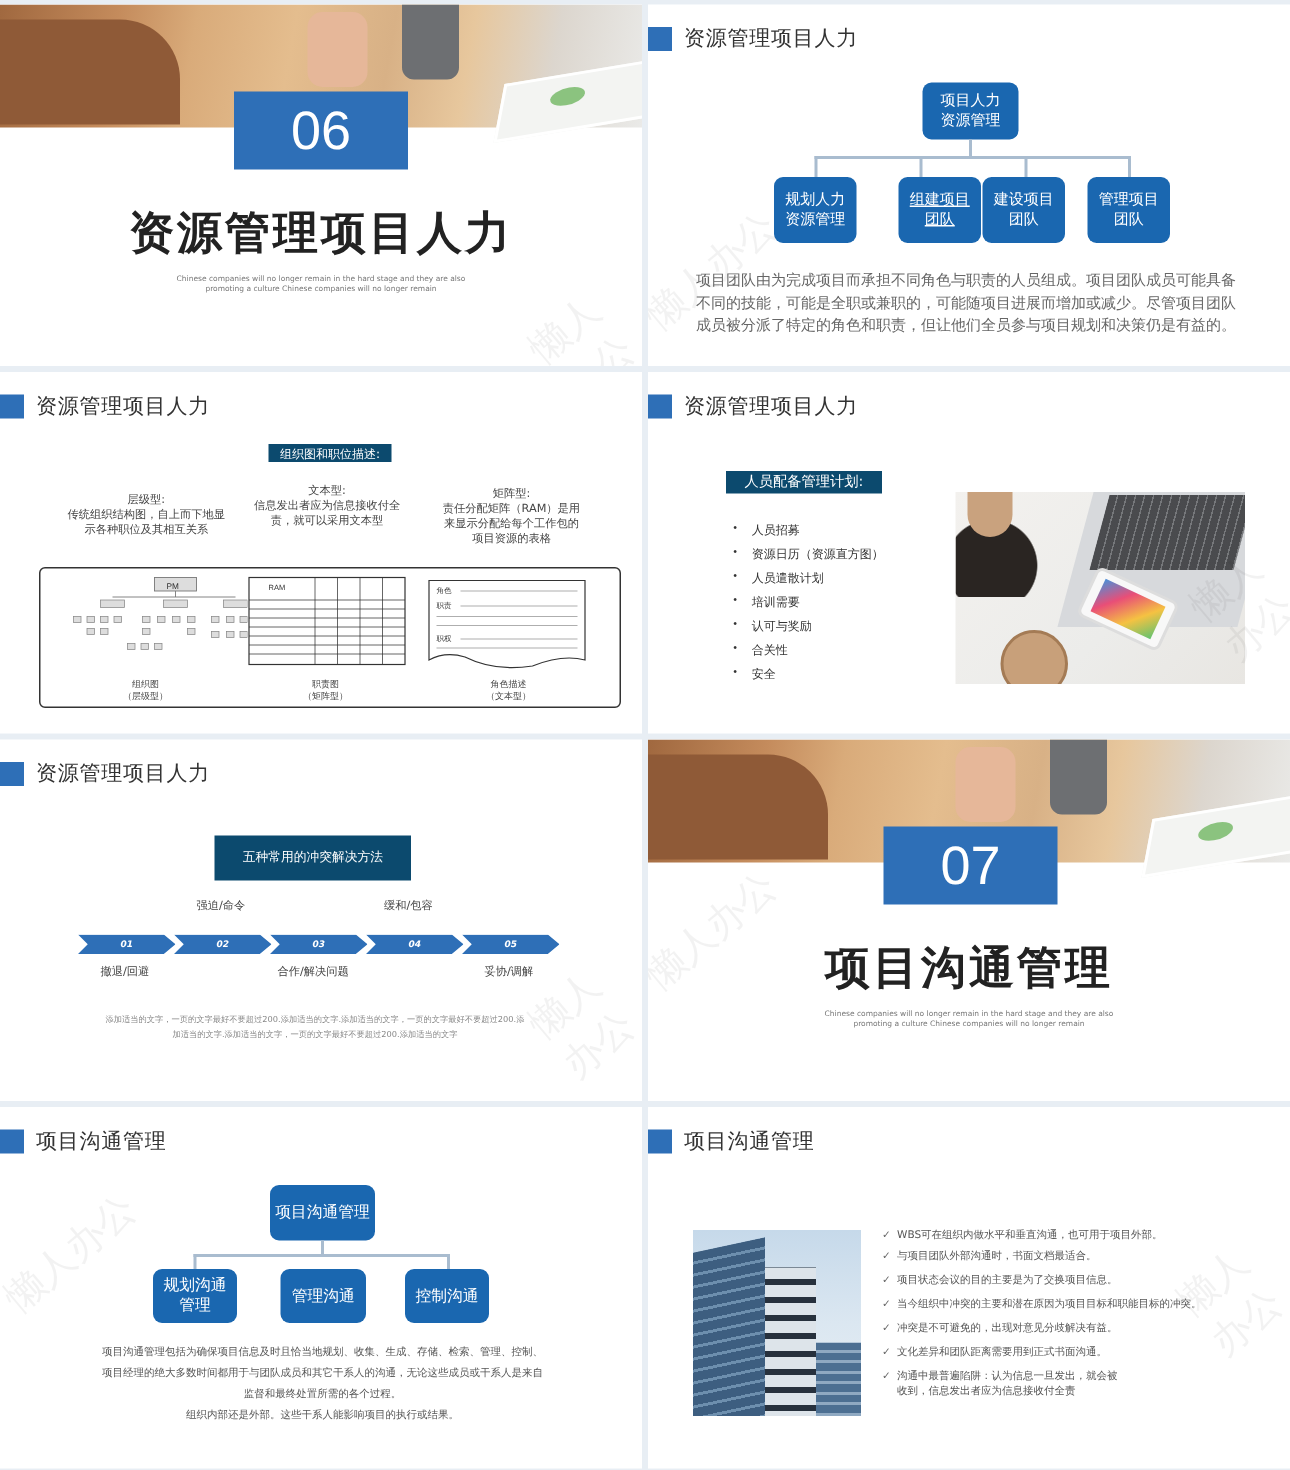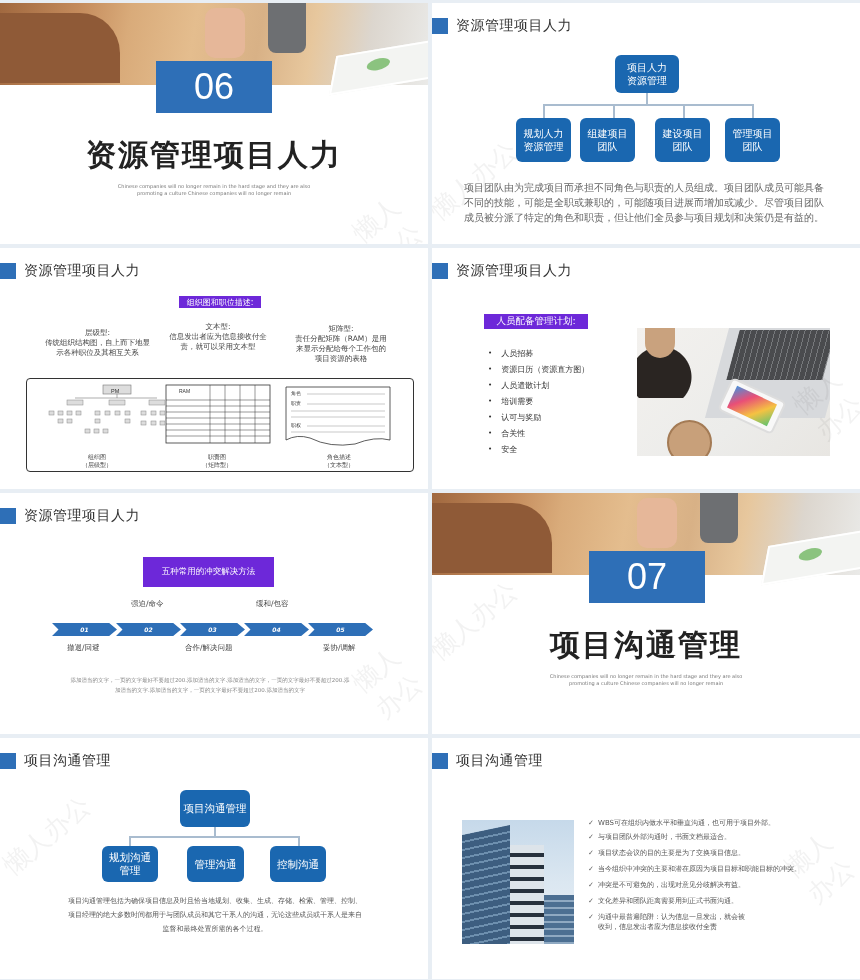--- a/index.html
+++ b/index.html
@@ -28,28 +28,28 @@
   .cover-title { position: absolute; left: 0; width: 428px; top: 132px; text-align: center; font-size: 30px; font-weight: bold; color: #222; letter-spacing: 2px; }
   .cover-sub { position: absolute; left: 100px; width: 228px; top: 180px; text-align: center; font-size: 5px; color: #777; line-height: 7px; }
 
   
   .ob { position: absolute; background: #1a67b0; color: #fff; border-radius: 6px; font-size: 10px; text-align: center;
     display: flex; align-items: center; justify-content: center; line-height: 13px; font-family: "DejaVu Serif", serif; }
   .line { position: absolute; background: #a9bccf; }
   .para { position: absolute; font-size: 10px; color: #666; line-height: 15px; }
 
   
-  .tag { position: absolute; background: #6d28d9; color: #fff; font-size: 8px; display: flex; align-items: center; justify-content: center; }
+  .tag { position: absolute; background: #0c4a6e; color: #fff; font-size: 8px; display: flex; align-items: center; justify-content: center; }
   .desc { position: absolute; font-size: 7.5px; color: #444; text-align: center; line-height: 10px; }
   .frame { position: absolute; left: 26px; top: 130px; width: 388px; height: 94px; border: 1.5px solid #333; border-radius: 4px; }
   .cap { position: absolute; font-size: 6px; color: #444; text-align: center; line-height: 8px; }
 
   
   .bul { position: absolute; left: 56px; top: 97px; font-size: 8px; color: #333; }
-  .bul li { list-style: none; height: 16px; display: flex; align-items: center; }
+  .bul li { list-style: none; height: 16px; display: flex; align-items: center; font-family: Liberation Mono, monospace; }
   .bul li::before { content: "•"; margin-right: 9px; font-size: 7px; }
   .photo-coffee { position: absolute; left: 205px; top: 80px; width: 193px; height: 128px; background: linear-gradient(135deg, #f3f1ee 0%, #ececea 60%, #e8e6e2 100%); overflow: hidden; }
 
   
   .chev-row { position: absolute; left: 52px; top: 130px; display: flex; }
   .chev { width: 65px; height: 13px; background: #2e6fb7; color: #fff; font-size: 6px; font-style: italic; font-weight: bold;
     display: flex; align-items: center; justify-content: center; margin-right: -1px;
     clip-path: polygon(0 0, 88% 0, 100% 50%, 88% 100%, 0 100%, 10% 50%); }
   .clabel { position: absolute; font-size: 7.5px; color: #444; }
 
@@ -94,21 +94,21 @@
     <div class="ob" style="left:183px;top:52px;width:64px;height:38px;white-space:pre;">项目人力
 资源管理</div>
     <div class="line" style="left:214px;top:90px;width:1.5px;height:12px;"></div>
     <div class="line" style="left:111px;top:101px;width:210px;height:1.5px;"></div>
     <div class="line" style="left:111px;top:101px;width:1.5px;height:14px;"></div>
     <div class="line" style="left:181px;top:101px;width:1.5px;height:14px;"></div>
     <div class="line" style="left:251px;top:101px;width:1.5px;height:14px;"></div>
     <div class="line" style="left:320px;top:101px;width:1.5px;height:14px;"></div>
     <div class="ob" style="left:84px;top:115px;width:55px;height:44px;white-space:pre;">规划人力
 资源管理</div>
-    <div class="ob" style="left:148px;top:115px;width:55px;height:44px;white-space:pre;">组建项目
+    <div class="ob" style="left:167px;top:115px;width:55px;height:44px;white-space:pre;text-decoration:underline;">组建项目
 团队</div>
     <div class="ob" style="left:223px;top:115px;width:55px;height:44px;white-space:pre;">建设项目
 团队</div>
     <div class="ob" style="left:293px;top:115px;width:55px;height:44px;white-space:pre;">管理项目
 团队</div>
     <div class="para" style="left:32px;top:177px;width:366px;">项目团队由为完成项目而承担不同角色与职责的人员组成。项目团队成员可能具备不同的技能，可能是全职或兼职的，可能随项目进展而增加或减少。尽管项目团队成员被分派了特定的角色和职责，但让他们全员参与项目规划和决策仍是有益的。</div>
     <div class="watermark" style="left:-10px;top:160px;">懒人办公</div>
   </div>
 
   <div class="slide s3">
@@ -293,20 +293,21 @@
     <div class="line" style="left:129px;top:98px;width:1.5px;height:12px;"></div>
     <div class="line" style="left:298px;top:98px;width:1.5px;height:12px;"></div>
     <div class="ob" style="left:102px;top:108px;width:56px;height:36px;font-size:10.5px;font-family:'DejaVu Sans',sans-serif;white-space:pre;">规划沟通
 管理</div>
     <div class="ob" style="left:187px;top:108px;width:57px;height:36px;font-size:10.5px;font-family:'DejaVu Sans',sans-serif;">管理沟通</div>
     <div class="ob" style="left:270px;top:108px;width:56px;height:36px;font-size:10.5px;font-family:'DejaVu Sans',sans-serif;text-align:right;">控制沟通</div>
     <div class="para" style="left:30px;top:156px;width:370px;text-align:center;font-size:7px;line-height:14px;color:#555;">
       <div>项目沟通管理包括为确保项目信息及时且恰当地规划、收集、生成、存储、检索、管理、控制、</div>
       <div>项目经理的绝大多数时间都用于与团队成员和其它干系人的沟通，无论这些成员或干系人是来自</div>
       <div>监督和最终处置所需的各个过程。</div>
+      <div>组织内部还是外部。这些干系人能影响项目的执行或结果。</div>
     </div>
     <div class="watermark" style="left:-5px;top:80px;">懒人办公</div>
   </div>
 
   <div class="slide s8">
     <div class="hdr">
       <div class="sq"></div>
       <div class="t">项目沟通管理</div>
     </div>
     <div class="building">

